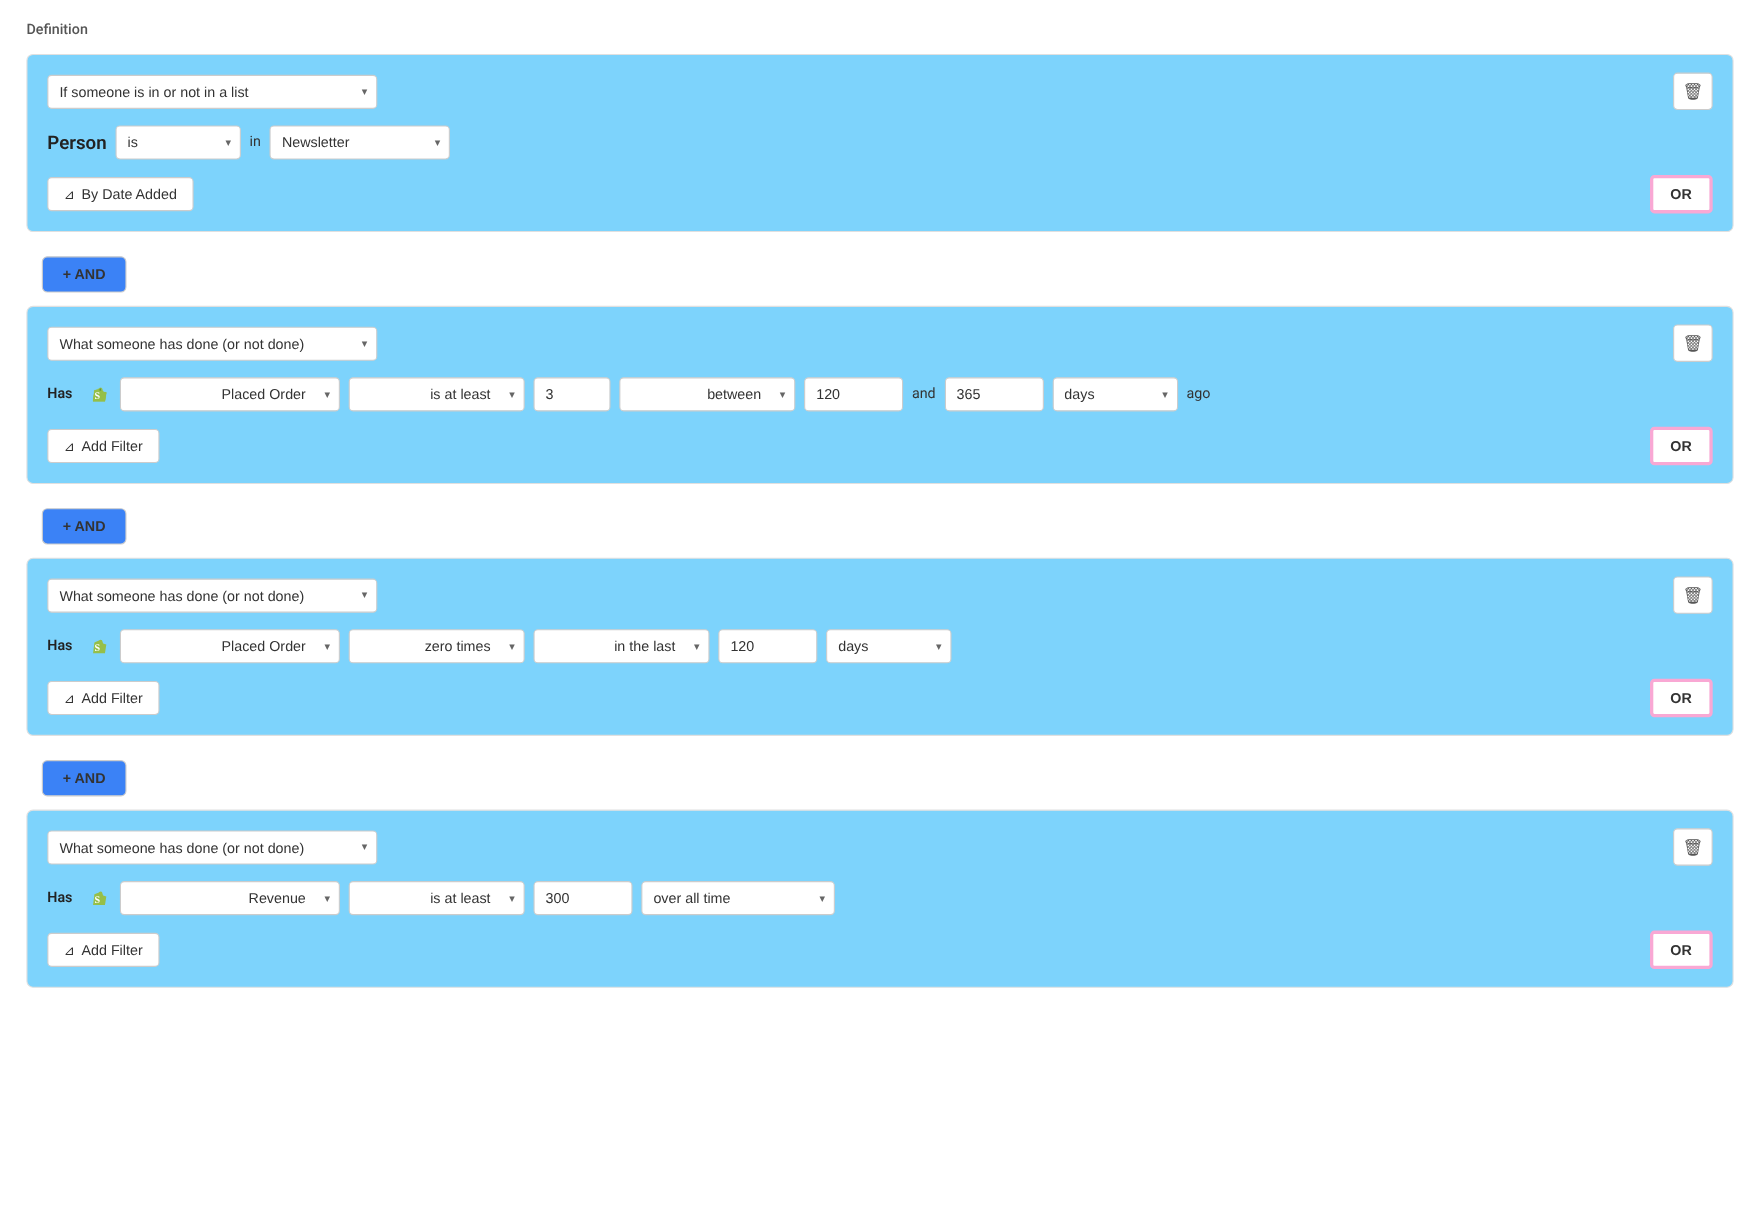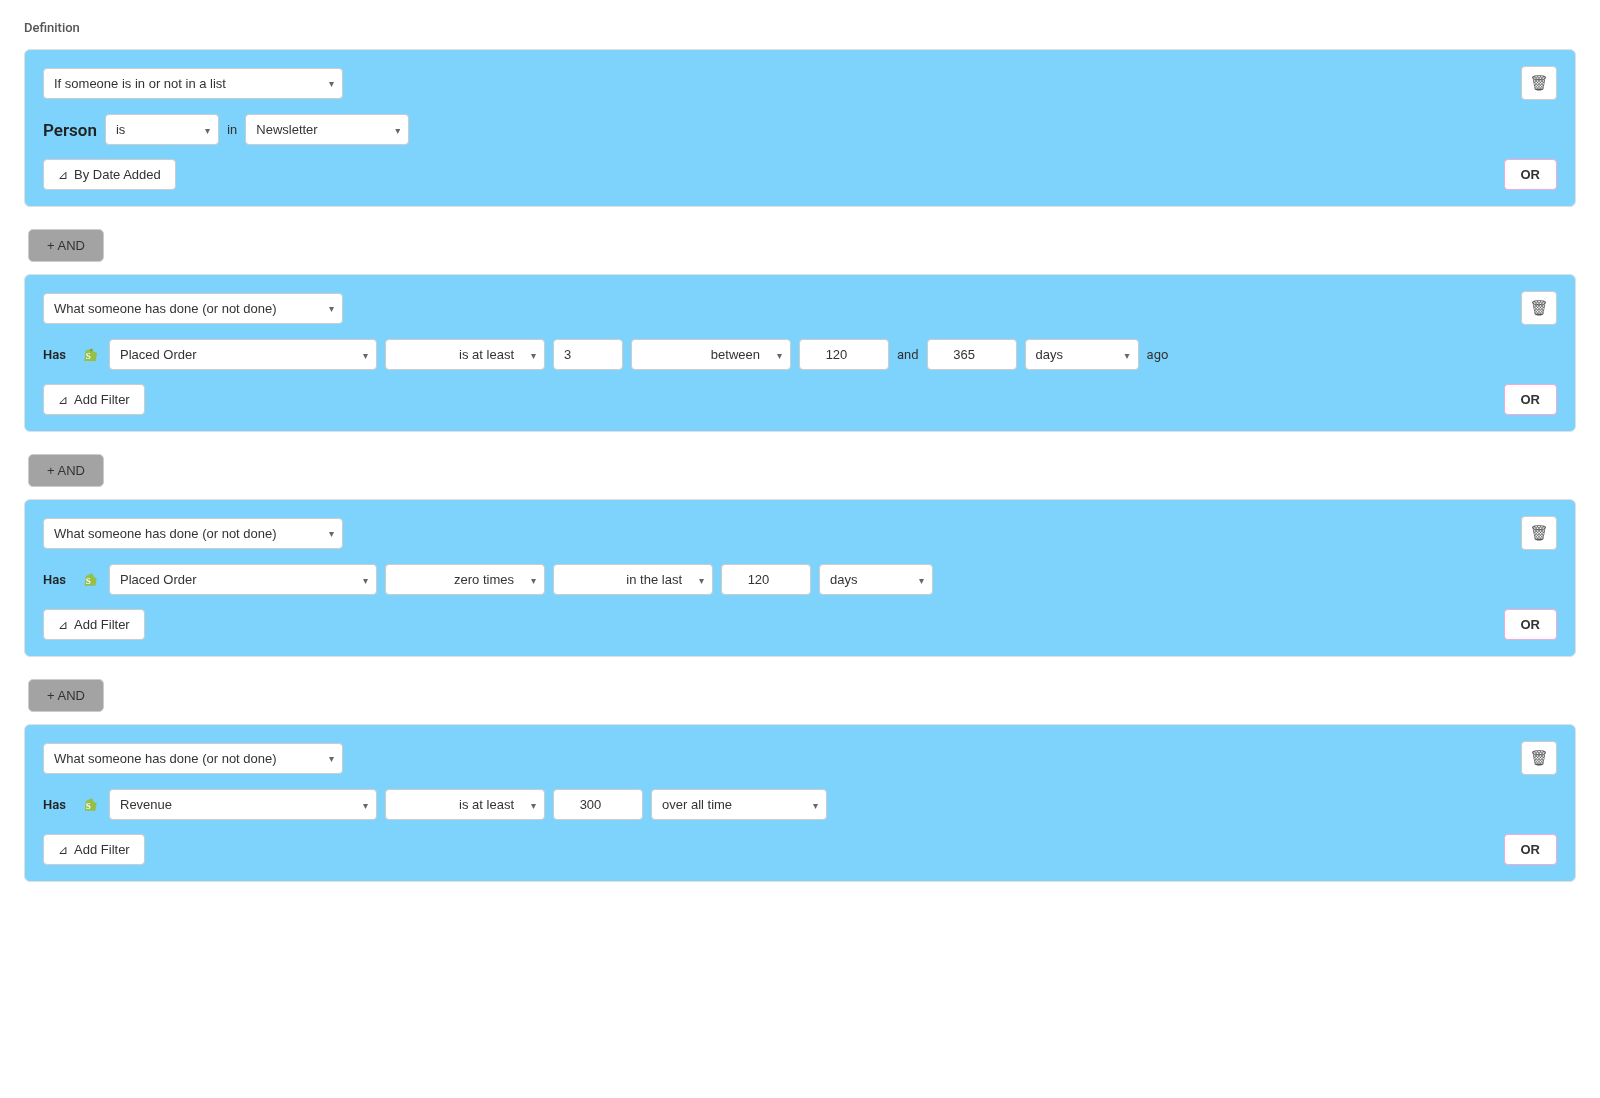--- a/index.html
+++ b/index.html
@@ -120,21 +120,20 @@
       padding: 7px 10px;
       font-size: 13px;
       color: #333;
       outline: none;
     }
     .input-small {
       width: 70px;
     }
     .input-medium {
       width: 90px;
-      text-align: center;
     }
     .bottom-row {
       display: flex;
       align-items: center;
       justify-content: space-between;
     }
     .btn-filter {
       background: #fff;
       border: 1px solid #ccc;
       border-radius: 4px;
@@ -142,46 +141,46 @@
       font-size: 13px;
       cursor: pointer;
       display: flex;
       align-items: center;
       gap: 6px;
       color: #333;
       font-weight: 500;
     }
     .btn-or {
       background: #fff;
-      border: 1px solid #f9a8d4;
+      border: 3px solid #f9a8d4;
       border-radius: 4px;
       padding: 7px 16px;
       font-size: 13px;
       cursor: pointer;
       color: #333;
       font-weight: 600;
     }
     .btn-and {
-      background: #a3a3a3;
+      background: #3b82f6;
       border: 1px solid #ccc;
       border-radius: 5px;
       padding: 8px 18px;
       font-size: 13px;
       cursor: pointer;
       color: #333;
-      font-weight: 400;
-      margin: 12px 4px;
+      font-weight: 700;
+      margin: 12px 14px;
     }
     .filter-icon {
       font-size: 12px;
     }
     .select-sm { width: 114px; }
     .select-md { width: 160px; text-align: right; }
     .select-lg { width: 176px; }
-    .select-action { width: 268px; }
+    .select-action { width: 200px; text-align: right; }
     .select-newsletter { width: 164px; }
   </style>
 </head>
 <body>
 
 
 
 
 <div class="definition-title">Definition</div>
 

